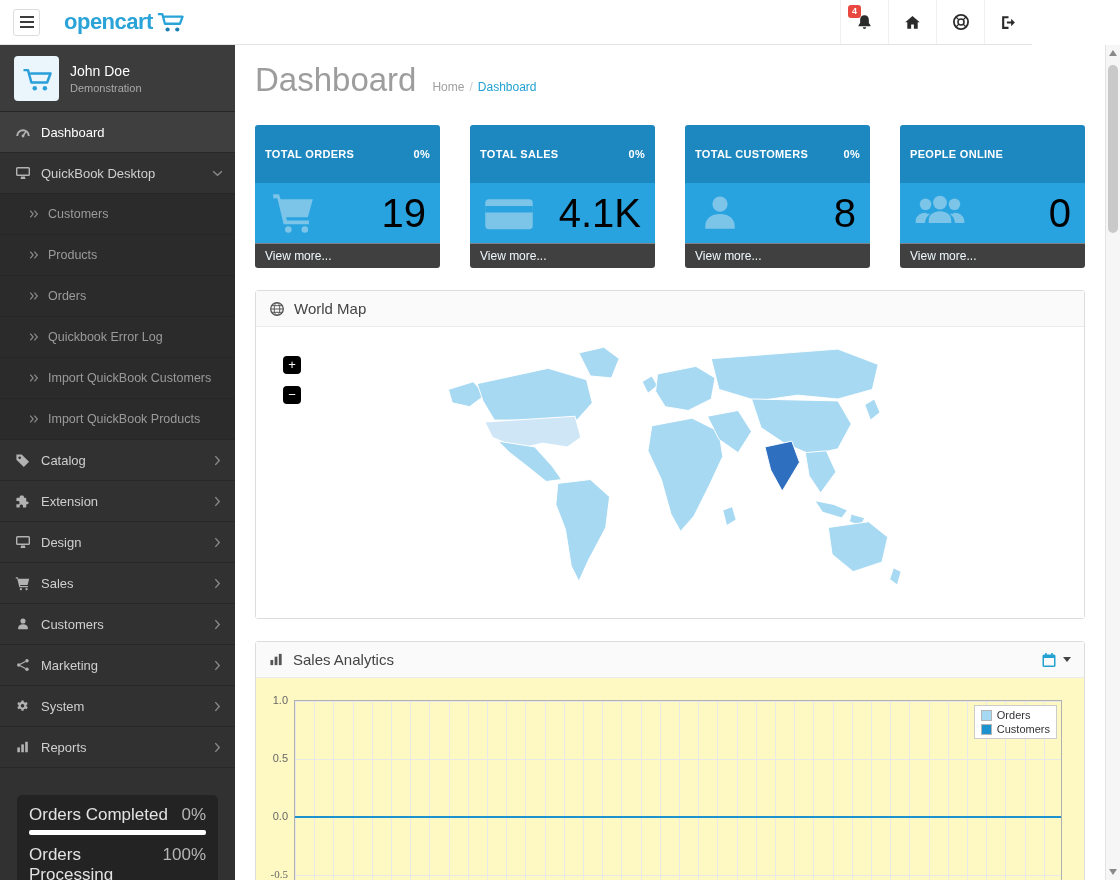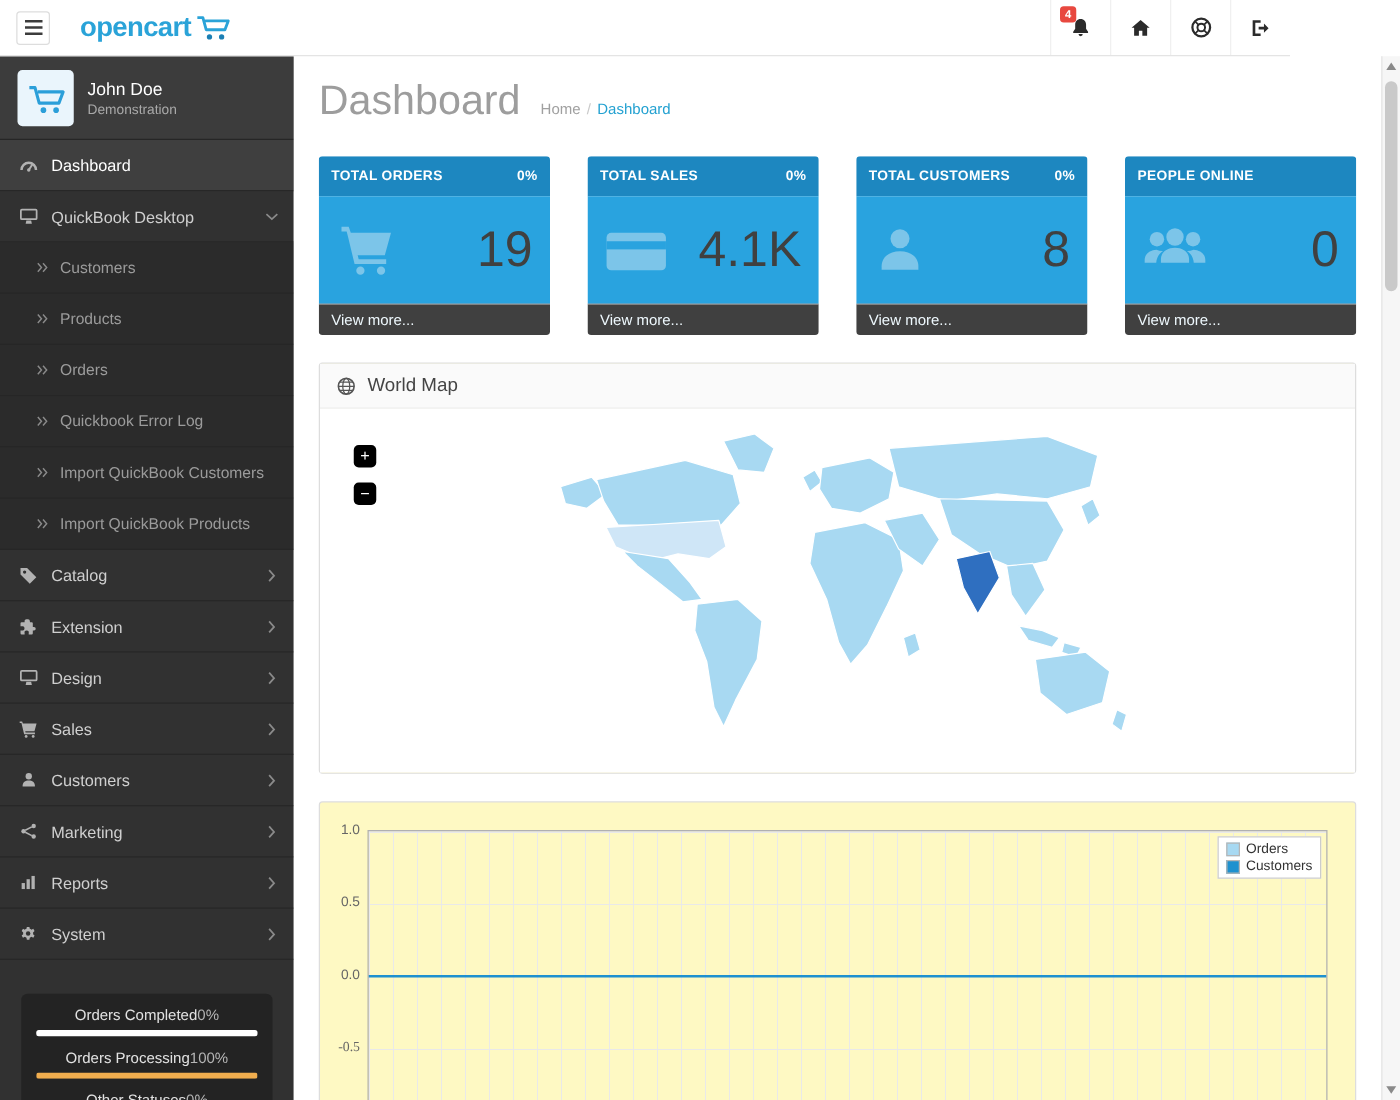--- a/index.html
+++ b/index.html
@@ -34,44 +34,44 @@
               font-size:13px; border-bottom:1px solid #272727; cursor:pointer; }
   .nav-item.active { background:#3f3f3f; color:#fff; }
   .nav-icon { width:17px; margin-right:10px; color:#b2b2b2; display:flex; justify-content:center; flex:none; }
   .chev { margin-left:auto; color:#8a8a8a; display:flex; }
   .chev.down { transform:rotate(90deg); }
   .sub-item { height:41px; display:flex; align-items:center; padding:0 14px 0 29px; color:#9b9b9b;
               font-size:12.5px; background:#2b2b2b; border-bottom:1px solid #262626; cursor:pointer; }
   .dbl { margin-right:9px; color:#8a8a8a; display:flex; flex:none; }
   .stats-box { margin:27px 17px 0; background:#232323; border-radius:5px; padding:10px 12px 12px; }
   .stat-row { margin-bottom:10px; }
-  .stat-line { display:flex; justify-content:center; font-size:12px; color:#e2e2e2; margin-bottom:5px; }
+  .stat-line { display:flex; justify-content:space-between; font-size:17px; color:#e2e2e2; margin-bottom:5px; }
   .stat-line .stat-val { color:#b5b5b5; }
   .stat-bar { height:5px; background:#fff; border-radius:2px; overflow:hidden; }
   .stat-fill { height:100%; background:#5cb85c; }
   .stat-fill.orange { background:#f0ad4e; }
 
   
   .main { position:absolute; top:45px; left:235px; width:870px; height:835px; background:#fff; overflow:hidden; }
   .page-head { display:flex; align-items:baseline; padding:16px 20px 14px; }
   .page-title { font-size:33px; font-weight:400; color:#9d9d9d; line-height:38px; }
   .breadcrumb { margin-left:16px; font-size:12px; color:#a0a0a0; }
   .bc-sep { margin:0 5px; color:#c9c9c9; }
   .bc-current { color:#23a1d1; cursor:pointer; }
   .bc-home { cursor:pointer; }
 
   
   .tiles { margin:12px 20px 22px; display:flex; gap:30px; height:143px; }
   .tile { flex:1; border-radius:3px; overflow:hidden; display:flex; flex-direction:column; }
   .tile-top { background:#1d87c0; color:#fff; font-size:11px; font-weight:bold; letter-spacing:.3px;
-              padding:10px 10px; display:flex; justify-content:space-between;text-align:right; }
+              padding:23px 10px; display:flex; justify-content:space-between;text-align:right; }
   .tile-body { background:#29a3df; flex:1; display:flex; align-items:center; justify-content:space-between;
                padding:0 14px; }
   .tile-icon { color:#7cc5e9; display:flex; }
-  .tile-value { color:#404040; font-size:40px; line-height:1; }
+  .tile-value { color:#000000; font-size:40px; line-height:1; }
   .tile-foot { background:#404040; border-top:1px solid rgba(255,255,255,.35); color:#eef8fd;
                font-size:12px; padding:5px 10px; cursor:pointer; }
 
   
   .panel { margin:0 20px 22px; border:1px solid #ddd; border-radius:3px; background:#fef9c3; }
   .panel-head { height:36px; display:flex; align-items:center; gap:9px; padding:0 13px;
                 background:#fafafa; border-bottom:1px solid #ebebeb; color:#444; font-size:15px; }
   .head-icon { color:#555; display:flex; }
   .head-right { margin-left:auto; display:flex; align-items:center; gap:6px; cursor:pointer; }
   .cal-icon { color:#23a1d1; display:flex; }
@@ -335,41 +335,41 @@
         </span>
         <span>Marketing</span>
         <span class="chev">
             <svg width="7" height="11" viewBox="0 0 8 12">
               <path d="M1.5 1l4.5 5-4.5 5" fill="none" stroke="currentColor" stroke-width="1.6"></path>
             </svg>
           </span>
       </div>
       <div class="nav-item">
         <span class="nav-icon">
+          <svg width="15" height="15" viewBox="0 0 16 16">
+              <path fill="currentColor" d="M6.9 1.6h2.2l.3 1.7c.5.1 1 .4 1.4.7l1.6-.7 1.1 1.9-1.3 1.1c.1.5.1 1 0 1.5l1.3 1.1-1.1 1.9-1.6-.7c-.4.3-.9.6-1.4.7l-.3 1.7H6.9l-.3-1.7a4.8 4.8 0 01-1.4-.7l-1.6.7-1.1-1.9 1.3-1.1a4.9 4.9 0 010-1.5L2.5 5.2l1.1-1.9 1.6.7c.4-.3.9-.6 1.4-.7z"></path>
+              <circle cx="8" cy="7.3" r="1.9" fill="#313131"></circle>
+            </svg>
+        </span>
+        <span>System</span>
+        <span class="chev">
+            <svg width="7" height="11" viewBox="0 0 8 12">
+              <path d="M1.5 1l4.5 5-4.5 5" fill="none" stroke="currentColor" stroke-width="1.6"></path>
+            </svg>
+          </span>
+      </div>
+      <div class="nav-item">
+        <span class="nav-icon">
           <svg width="14" height="14" viewBox="0 0 16 16" fill="currentColor">
               <rect x="1.5" y="8.5" width="3" height="5.5"></rect>
               <rect x="6" y="5" width="3" height="9"></rect>
               <rect x="10.5" y="2" width="3" height="12"></rect>
             </svg>
         </span>
         <span>Reports</span>
-        <span class="chev">
-            <svg width="7" height="11" viewBox="0 0 8 12">
-              <path d="M1.5 1l4.5 5-4.5 5" fill="none" stroke="currentColor" stroke-width="1.6"></path>
-            </svg>
-          </span>
-      </div>
-      <div class="nav-item">
-        <span class="nav-icon">
-          <svg width="15" height="15" viewBox="0 0 16 16">
-              <path fill="currentColor" d="M6.9 1.6h2.2l.3 1.7c.5.1 1 .4 1.4.7l1.6-.7 1.1 1.9-1.3 1.1c.1.5.1 1 0 1.5l1.3 1.1-1.1 1.9-1.6-.7c-.4.3-.9.6-1.4.7l-.3 1.7H6.9l-.3-1.7a4.8 4.8 0 01-1.4-.7l-1.6.7-1.1-1.9 1.3-1.1a4.9 4.9 0 010-1.5L2.5 5.2l1.1-1.9 1.6.7c.4-.3.9-.6 1.4-.7z"></path>
-              <circle cx="8" cy="7.3" r="1.9" fill="#313131"></circle>
-            </svg>
-        </span>
-        <span>System</span>
         <span class="chev">
             <svg width="7" height="11" viewBox="0 0 8 12">
               <path d="M1.5 1l4.5 5-4.5 5" fill="none" stroke="currentColor" stroke-width="1.6"></path>
             </svg>
           </span>
       </div>
     </nav>
 
     <div class="stats-box">
       <div class="stat-row">
@@ -519,20 +519,38 @@
             <path d="M396,168 L416,172 L430,178 L424,186 L404,180 Z"></path>
             <path d="M434,182 L448,186 L444,194 L432,190 Z"></path>
             <path d="M410,196 L452,190 L472,206 L466,232 L436,242 L414,224 Z"></path>
             <path d="M478,238 L486,242 L482,256 L474,250 Z"></path>
           </g>
         </svg>
       </div>
     </section>
 
     <section class="panel chart-panel">
+      <div class="panel-head">
+        <span class="head-icon">
+          <svg width="15" height="15" viewBox="0 0 16 16" fill="currentColor">
+              <rect x="1.5" y="8.5" width="3" height="5.5"></rect>
+              <rect x="6" y="5" width="3" height="9"></rect>
+              <rect x="10.5" y="2" width="3" height="12"></rect>
+            </svg>
+        </span>
+        <span>Sales Analytics</span>
+        <div class="head-right">
+          <span class="cal-icon">
+            <svg width="16" height="16" viewBox="0 0 16 16">
+                <path fill="currentColor" fill-rule="evenodd" d="M4.2 1v1.4H3A1.5 1.5 0 001.5 3.9v9.6A1.5 1.5 0 003 15h10a1.5 1.5 0 001.5-1.5V3.9A1.5 1.5 0 0013 2.4h-1.2V1h-1.6v1.4H5.8V1zM3 6h10v7.5H3z"></path>
+              </svg>
+          </span>
+          <span class="caret"></span>
+        </div>
+      </div>
       <div class="chart-body">
         <span class="ytick" style="top:16px;">1.0</span>
         <span class="ytick" style="top:74px;">0.5</span>
         <span class="ytick" style="top:132px;">0.0</span>
         <span class="ytick" style="top:190px;font-family:Liberation Serif, serif;">-0.5</span>
         <div class="plot">
           <div class="series-line"></div>
           <div class="legend">
             <div class="legend-row">
               <span class="swatch orders"></span>

